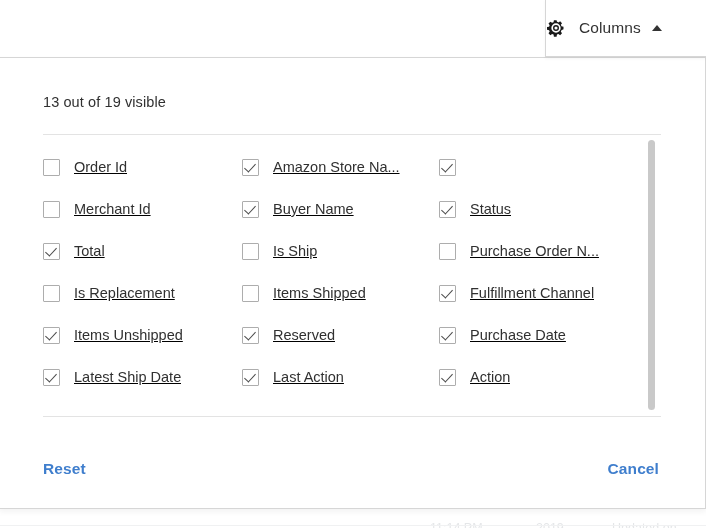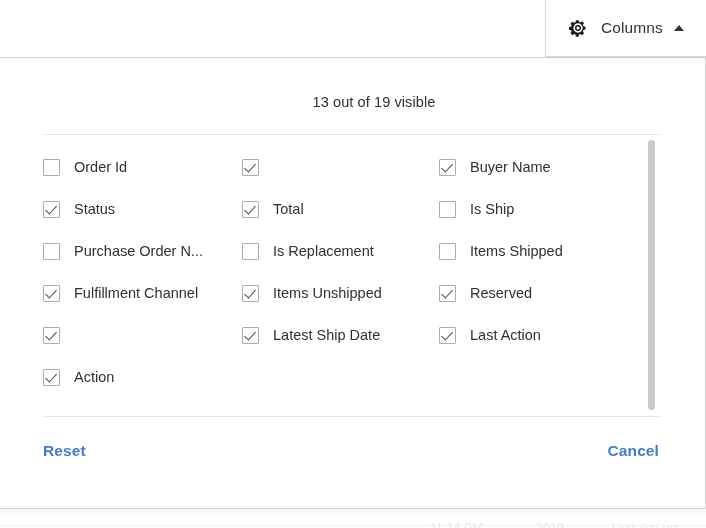--- a/index.html
+++ b/index.html
@@ -59,21 +59,20 @@
     top: -1px;
     width: 161px;
     height: 58px;
     background: #ffffff;
     border: 1px solid #d6d6d6;
     border-top: none;
     border-right: none;
     box-sizing: border-box;
     display: flex;
     align-items: center;
-    padding-left: 22px;
     z-index: 30;
     cursor: pointer;
     box-shadow: 0 2px 3px rgba(0,0,0,.04);
   }
   #columns-button .gear {
     width: 20px;
     height: 20px;
     flex: 0 0 auto;
     display: block;
   }
@@ -105,35 +104,35 @@
     box-sizing: border-box;
     z-index: 20;
     box-shadow: 0 3px 6px rgba(0,0,0,.05);
   }
 
   #panel-count {
     font-size: 14.5px;
     color: #303030;
     padding: 36px 0 0 44px;
     letter-spacing: .1px;
-    text-align: center;
   }
 
   #divider {
     margin: 24px 44px 0 44px;
     height: 1px;
     background: #e3e3e3;
   }
 
   
   #columns-list-wrap {
     position: relative;
     margin: 0 44px;
     height: 281px;
     overflow: hidden;
+    text-decoration: underline;
   }
   #columns-grid {
     display: grid;
     grid-template-columns: 199px 197px 1fr;
     padding-top: 11px;
   }
   .col-item {
     display: flex;
     align-items: center;
     height: 42px;
@@ -199,20 +198,21 @@
     align-items: center;
     justify-content: space-between;
     padding: 25px 46px 0 44px;
   }
   .link-btn {
     font-size: 15.5px;
     font-weight: bold;
     color: #3f7ecd;
     cursor: pointer;
     letter-spacing: .1px;
+    margin-top: 18px;
   }
 </style>
 </head>
 <body>
 
 <div id="bg-layer">
   <div class="bg-sep" style="top:71px"></div>
   <div class="bg-row head" style="top:75px">
     <span class="c" style="width:122px"></span>
     <span class="c" style="width:110px">Fulfillment</span>
@@ -282,20 +282,28 @@
   <div id="divider"></div>
 
   <div id="columns-list-wrap">
     <div id="columns-grid">
         <div class="col-item">
           <span class="checkbox"></span>
           <span class="col-label">Order Id</span>
         </div>
         <div class="col-item">
           <span class="checkbox checked"></span>
+          <span class="col-label">Amazon Store Na...</span>
+        </div>
+        <div class="col-item">
+          <span class="checkbox checked"></span>
+        </div>
+        <div class="col-item">
+          <span class="checkbox"></span>
+          <span class="col-label">Merchant Id</span>
         </div>
         <div class="col-item">
           <span class="checkbox checked"></span>
           <span class="col-label">Buyer Name</span>
         </div>
         <div class="col-item">
           <span class="checkbox checked"></span>
           <span class="col-label">Status</span>
         </div>
         <div class="col-item">
@@ -325,20 +333,21 @@
         <div class="col-item">
           <span class="checkbox checked"></span>
           <span class="col-label">Items Unshipped</span>
         </div>
         <div class="col-item">
           <span class="checkbox checked"></span>
           <span class="col-label">Reserved</span>
         </div>
         <div class="col-item">
           <span class="checkbox checked"></span>
+          <span class="col-label">Purchase Date</span>
         </div>
         <div class="col-item">
           <span class="checkbox checked"></span>
           <span class="col-label">Latest Ship Date</span>
         </div>
         <div class="col-item">
           <span class="checkbox checked"></span>
           <span class="col-label">Last Action</span>
         </div>
         <div class="col-item">

